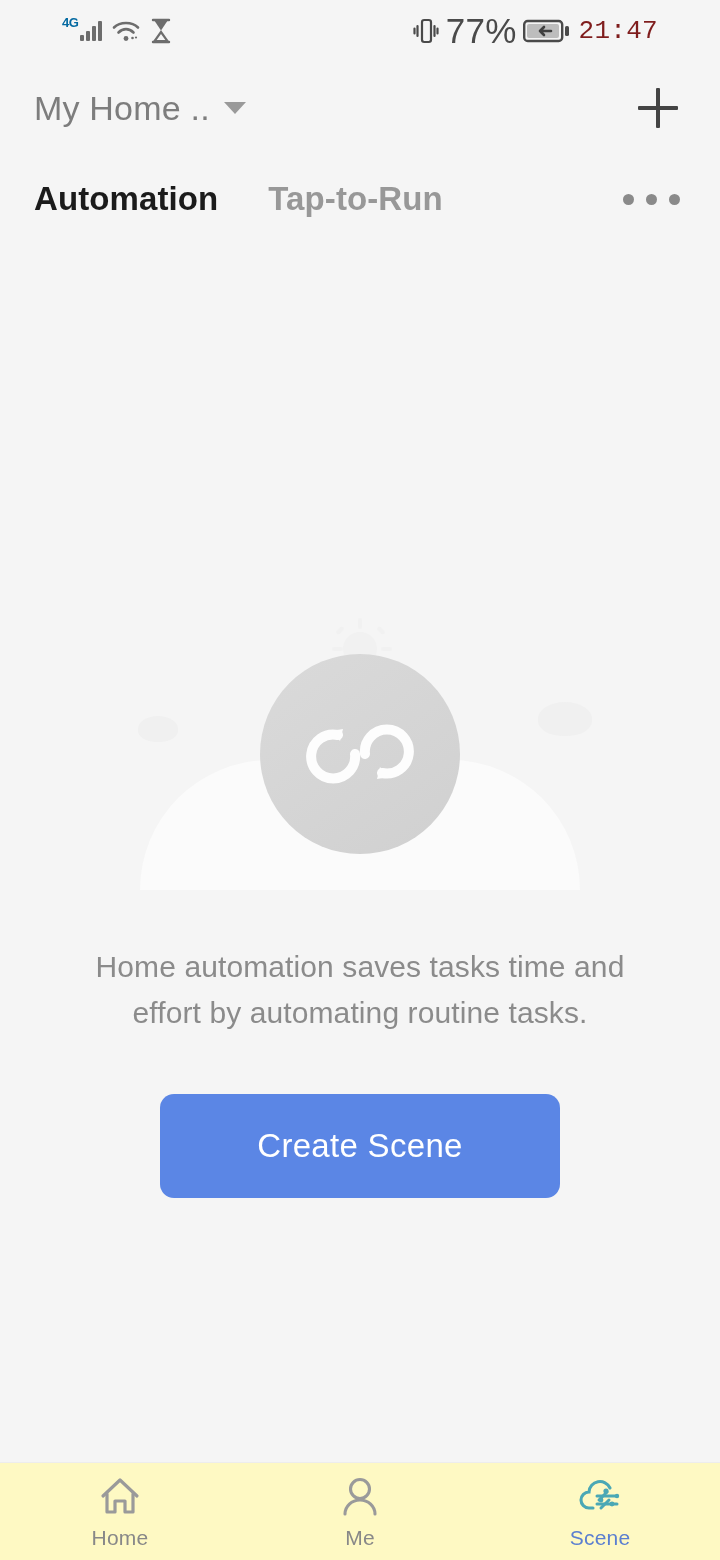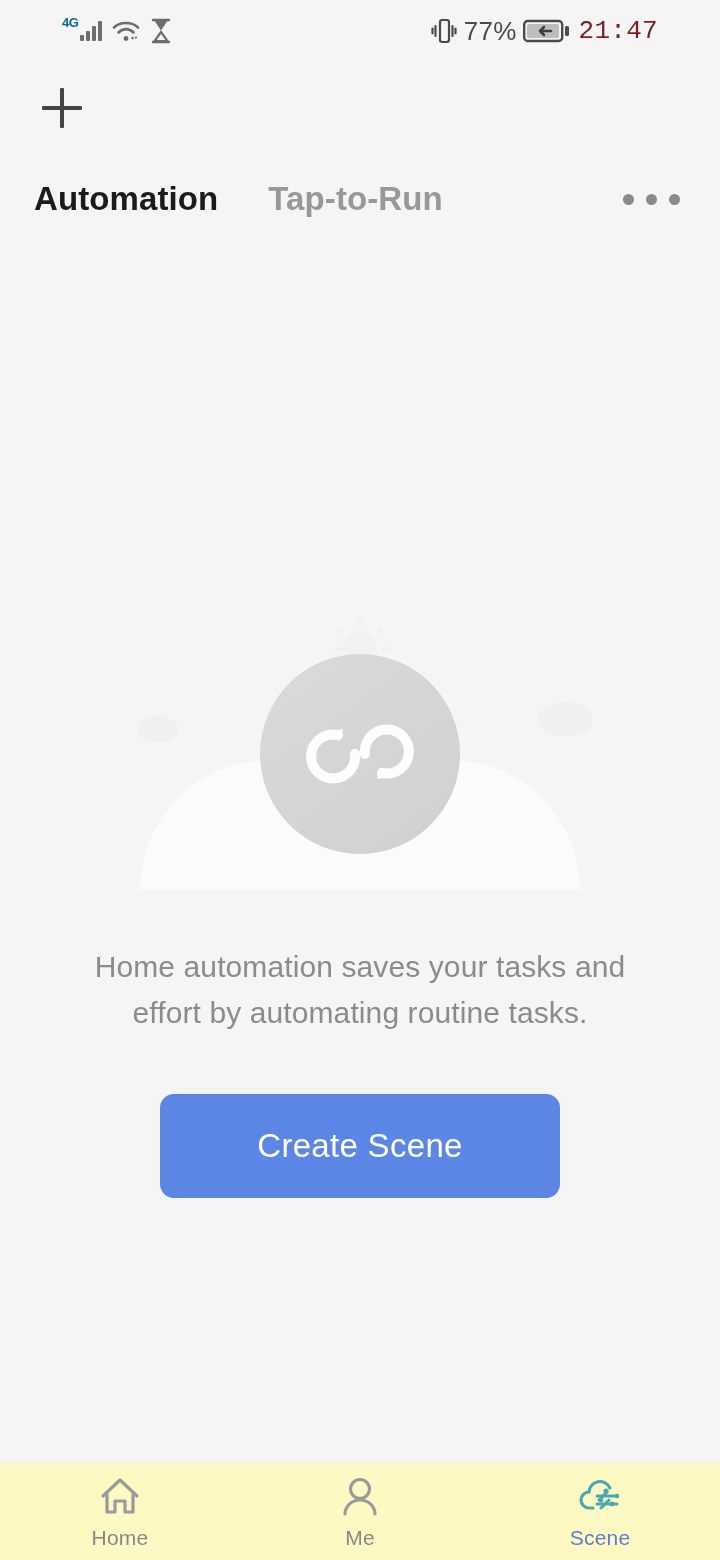--- a/index.html
+++ b/index.html
@@ -28,21 +28,21 @@
   .status-right { display:flex; align-items:center; gap:7px; }
   .sig-wrap { display:flex; align-items:flex-end; position:relative; }
   .sig-4g {
     font-size:13px; color:#0369a1; font-weight:600;
     position:relative; top:-11px; margin-right:1px; letter-spacing:-0.4px;
   }
   .bars { display:flex; align-items:flex-end; gap:2px; height:20px; }
   .bars i { display:block; width:4px; background:#6d6d6d; border-radius:1px; }
   .bars i:nth-child(1){height:6px;} .bars i:nth-child(2){height:10px;}
   .bars i:nth-child(3){height:15px;} .bars i:nth-child(4){height:20px;}
-  .status-txt { font-size:26px; color:#4a4a4a; letter-spacing:0.2px; }
+  .status-txt { font-size:35px; color:#4a4a4a; letter-spacing:0.2px; }
   .clock { font-size:26px; color:#7f1d1d; letter-spacing:0.3px;font-family:Liberation Mono, monospace; }
 
   
   .header {
     height:92px; flex:none;
     display:flex; align-items:center; justify-content:space-between;
     padding:0 34px 0 34px;
   }
   .home-select { display:flex; align-items:center; gap:14px; }
   .home-name { font-size:34px; color:#7d7d7d; letter-spacing:0.2px; }
@@ -171,20 +171,24 @@
         <rect x="1.2" y="4" width="38" height="20" rx="3.5" fill="none" stroke="#4a4a4a" stroke-width="2.4"></rect>
         <rect x="4" y="7" width="32" height="14" rx="2" fill="#bdbdbd"></rect>
         <path d="M28 14 L17 14 M21 10 L17 14 L21 18" stroke="#3f3f3f" stroke-width="2.6" fill="none" stroke-linecap="round" stroke-linejoin="round"></path>
         <rect x="42" y="9" width="4" height="10" rx="1.6" fill="#4a4a4a"></rect>
       </svg>
       <span class="clock">21:47</span>
     </div>
   </div>
 
   <div class="header">
+    <div class="home-select">
+      <span class="home-name">My Home ..</span>
+      <span class="caret"></span>
+    </div>
     <div class="plus-btn"></div>
   </div>
 
   <div class="tabbar">
     <div class="tab active">Automation</div>
     <div class="tab inactive">Tap-to-Run</div>
     <div class="overflow">
       <span></span>
         <span></span>
         <span></span>
@@ -208,21 +212,21 @@
       <div class="circle">
         <svg class="loop-icon" viewBox="0 0 120 78">
           <path d="M38 20 A22 22 0 1 0 55 39" fill="none" stroke="#fdfdfd" stroke-width="10" stroke-linecap="round"></path>
           <path d="M31 16 L43 14 L40 26 Z" fill="#fdfdfd"></path>
           <path d="M82 58 A22 22 0 1 0 65 39" fill="none" stroke="#fdfdfd" stroke-width="10" stroke-linecap="round"></path>
           <path d="M89 62 L77 64 L80 52 Z" fill="#fdfdfd"></path>
         </svg>
       </div>
     </div>
 
-    <div class="desc">Home automation saves your tasks and effort by automating routine tasks.</div>
+    <div class="desc">Home automation saves tasks time and effort by automating routine tasks.</div>
 
     <button class="cta">Create Scene</button>
   </div>
 
   <div class="bottom-nav">
 
     <div class="nav-item">
       <svg class="nav-icon" viewBox="0 0 46 46">
         <path d="M6 22 L23 6 L40 22" fill="none" stroke="#9a9a9a" stroke-width="3.2" stroke-linecap="round" stroke-linejoin="round"></path>
         <path d="M10 20 V38 H18 V27 H28 V38 H36 V20" fill="none" stroke="#9a9a9a" stroke-width="3.2" stroke-linecap="round" stroke-linejoin="round"></path>

